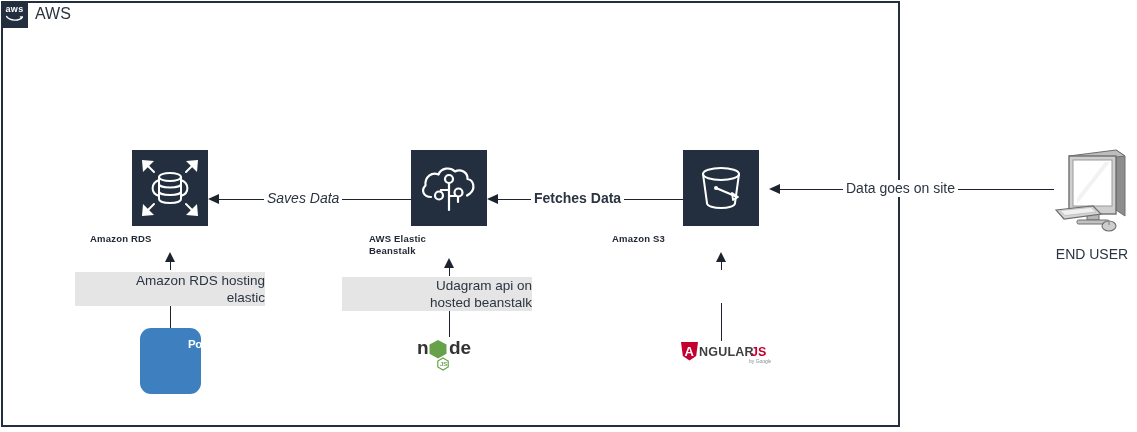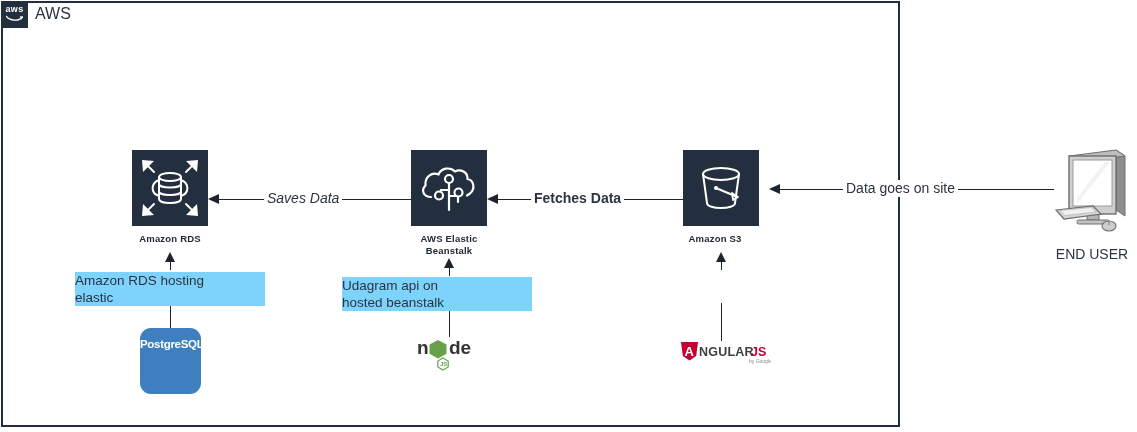--- a/index.html
+++ b/index.html
@@ -69,21 +69,20 @@
   .svc {
     position: absolute;
     width: 76px;
     height: 76px;
     background: #232f3e;
   }
   .svc svg { display:block; }
   .svc-label {
     position: absolute;
     width: 160px;
-    text-align: center;
     font-size: 9.5px;
     font-weight: bold;
     color: #222a35;
     line-height: 12px;
     letter-spacing: 0.2px;
   }
 
   
   .hline {
     position: absolute;
@@ -115,25 +114,25 @@
     background: #ffffff;
     font-size: 14px;
     color: #2b3441;
     line-height: 17px;
     padding: 0 3px;
     white-space: nowrap;
   }
   .note {
     position: absolute;
     width: 190px;
-    text-align: left;
+    text-align: right;
     font-size: 13.5px;
     color: #2b3441;
     line-height: 17px;
-    background: #7dd3fc;
+    background: #e5e5e5;
   }
 
   
   #postgres-logo {
     position: absolute;
     left: 140px;
     top: 328px;
     width: 61px;
     height: 66px;
     background: #3e80bf;
@@ -142,20 +141,21 @@
   #postgres-logo .pg-text {
     position: absolute;
     left: 0;
     top: 10px;
     width: 50px;
     text-align: center;
     color: #ffffff;
     font-size: 11.5px;
     font-weight: bold;
     letter-spacing: -0.3px;
+    padding-left: 48px;
   }
 
   
   #node-logo {
     position: absolute;
     left: 415px;
     top: 336px;
     width: 72px;
     height: 36px;
   }
@@ -267,21 +267,21 @@
         <ellipse cx="38" cy="24" rx="18" ry="6"></ellipse>
         <path d="M20 24 L24 53"></path>
         <path d="M56 24 L52 53"></path>
         <path d="M24 53 C24 56.2 31 58 38 58 C45 58 52 56.2 52 53"></path>
         <path d="M33 38 L52 46"></path>
       </g>
       <circle cx="33" cy="38" r="2" fill="#ffffff"></circle>
       <path d="M49 43 L55 47 L50 50 Z" fill="none" stroke="#ffffff" stroke-width="1.8" stroke-linejoin="round"></path>
     </svg>
   </div>
-  <div class="svc-label" style="left:635px; top:233px;">Amazon S3</div>
+  <div class="svc-label" style="left:612px; top:233px;">Amazon S3</div>
 
   <div id="end-user">
     <svg width="80" height="100" viewBox="0 0 80 100">
 
       <polygon points="63,10 72,16 72,76 63,70" fill="#8d8d8d" stroke="#6e6e6e" stroke-width="1"></polygon>
       <polygon points="16,16 63,10 72,16 25,22" fill="#bdbdbd" stroke="#6e6e6e" stroke-width="1"></polygon>
 
       <rect x="16" y="16" width="47" height="58" fill="#cfcfcf" stroke="#6e6e6e" stroke-width="1.4"></rect>
       <rect x="20" y="20" width="39" height="46" fill="#ffffff" stroke="#9a9a9a" stroke-width="1"></rect>
       <path d="M52 22 L57 22 L24 64 L24 58 Z" fill="#f2f2f2"></path>

